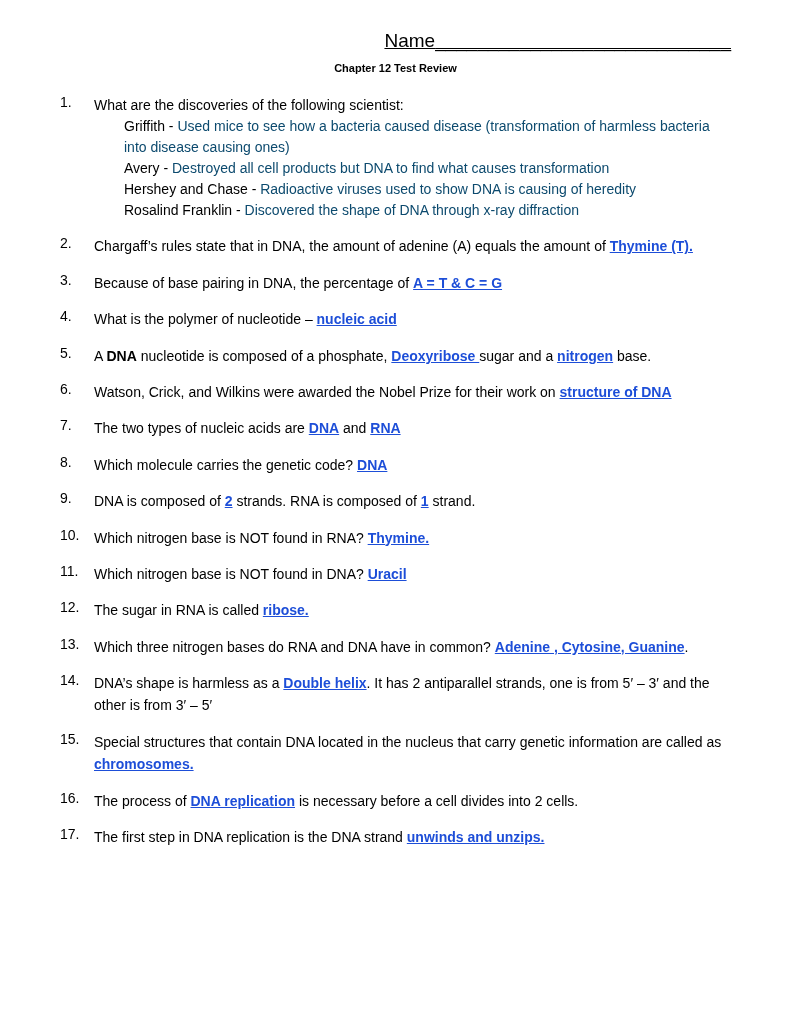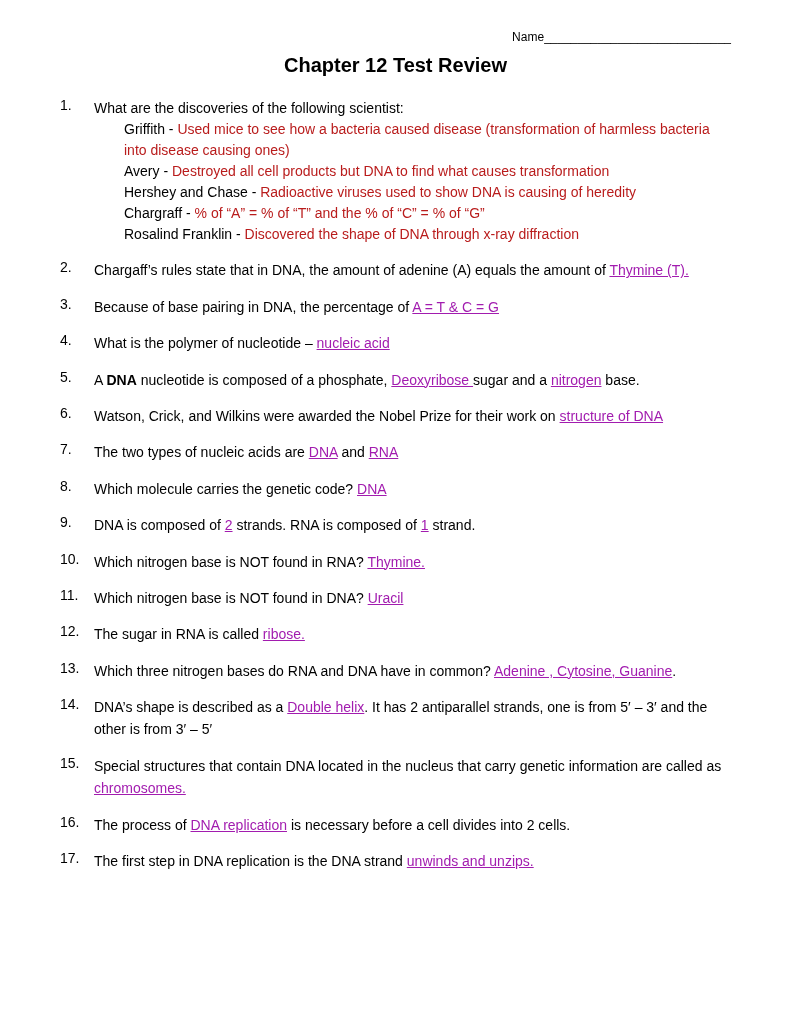--- a/index.html
+++ b/index.html
@@ -12,41 +12,43 @@
       font-size: 14px;
       color: #000;
       background: #fff;
       width: 791px;
       min-height: 1024px;
       padding: 30px 60px 40px 60px;
     }
     .name-line {
       text-align: right;
       margin-bottom: 10px;
-      font-size: 12px;
+      font-size: 19px;
+      text-decoration: underline;
     }
     .title-block {
       text-align: center;
       margin-bottom: 20px;
     }
     .title-block h1 {
-      font-size: 20px;
+      font-size: 11px;
       font-weight: bold;
     }
     .title-block h2 {
       font-size: 16px;
       font-weight: bold;
     }
     .red {
-      color: #b91c1c;
+      color: #0c4a6e;
       text-align: center;
     }
     .red-underline {
-      color: #a21caf;
+      color: #1d4ed8;
       text-decoration: underline;
+      font-weight: bold;
     }
     .sub-line {
       display: block;
       padding-left: 30px;
       line-height: 1.5;
     }
     .q-row {
       display: flex;
       gap: 6px;
       align-items: flex-start;
@@ -74,21 +76,20 @@
 
 <div>
 
   <div class="q-row">
     <div class="q-num">1.</div>
     <div class="q-content">
       <span>What are the discoveries of the following scientist:</span>
       <span class="sub-line">Griffith - <span class="red">Used mice to see how a bacteria caused disease (transformation of harmless bacteria into disease causing ones)</span></span>
       <span class="sub-line">Avery - <span class="red">Destroyed all cell products but DNA to find what causes transformation</span></span>
       <span class="sub-line">Hershey and Chase - <span class="red">Radioactive viruses used to show DNA is causing of heredity</span></span>
-      <span class="sub-line">Chargraff - <span class="red">% of “A” = % of “T” and the % of “C” = % of “G”</span></span>
       <span class="sub-line">Rosalind Franklin - <span class="red">Discovered the shape of DNA through x-ray diffraction</span></span>
     </div>
   </div>
 
   <div class="q-row">
     <div class="q-num">2.</div>
     <div class="q-content">
       <span>Chargaff’s rules state that in DNA, the amount of adenine (A) equals the amount of </span><span class="red-underline">Thymine (T).</span>
     </div>
   </div>
@@ -166,21 +167,21 @@
   <div class="q-row">
     <div class="q-num">13.</div>
     <div class="q-content">
       <span>Which three nitrogen bases do RNA and DNA have in common? </span><span class="red-underline">Adenine , Cytosine, Guanine</span><span>.</span>
     </div>
   </div>
 
   <div class="q-row">
     <div class="q-num">14.</div>
     <div class="q-content">
-      <span>DNA’s shape is described as a </span><span class="red-underline">Double helix</span><span>.  It has 2 antiparallel strands, one is from 5′ – 3′ and the other is from 3′ – 5′</span>
+      <span>DNA’s shape is harmless as a </span><span class="red-underline">Double helix</span><span>.  It has 2 antiparallel strands, one is from 5′ – 3′ and the other is from 3′ – 5′</span>
     </div>
   </div>
 
   <div class="q-row">
     <div class="q-num">15.</div>
     <div class="q-content">
       <span>Special structures that contain DNA located in the nucleus that carry genetic information are called as </span><span class="red-underline">chromosomes.</span>
     </div>
   </div>
 

